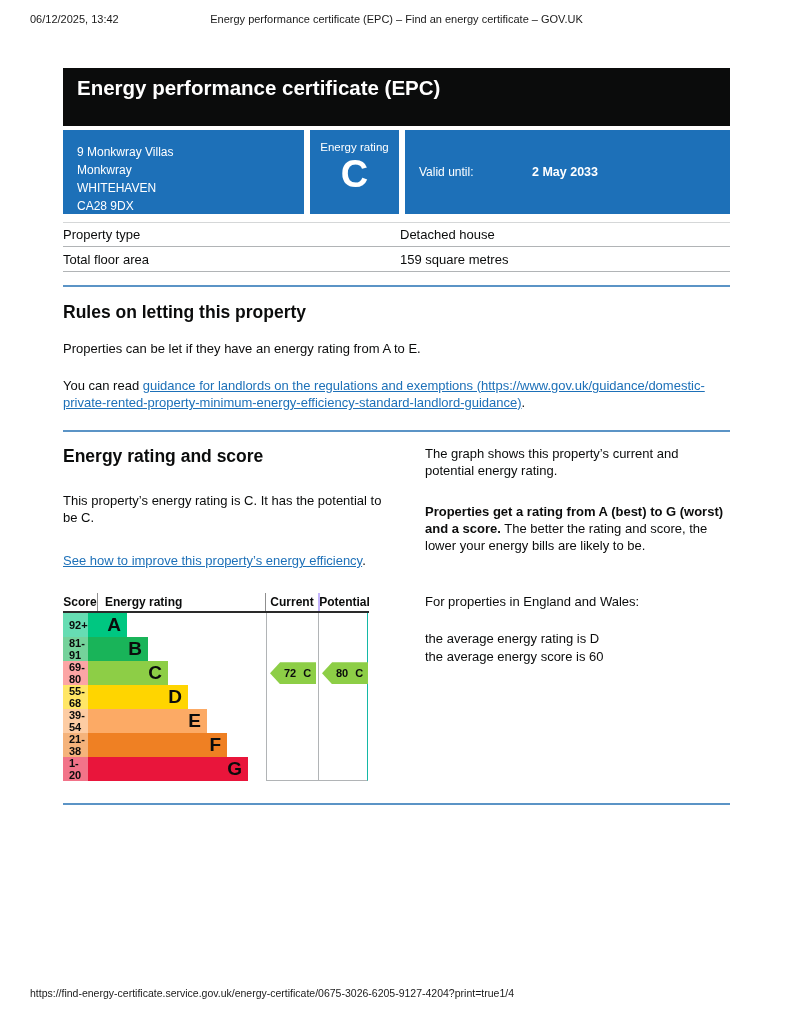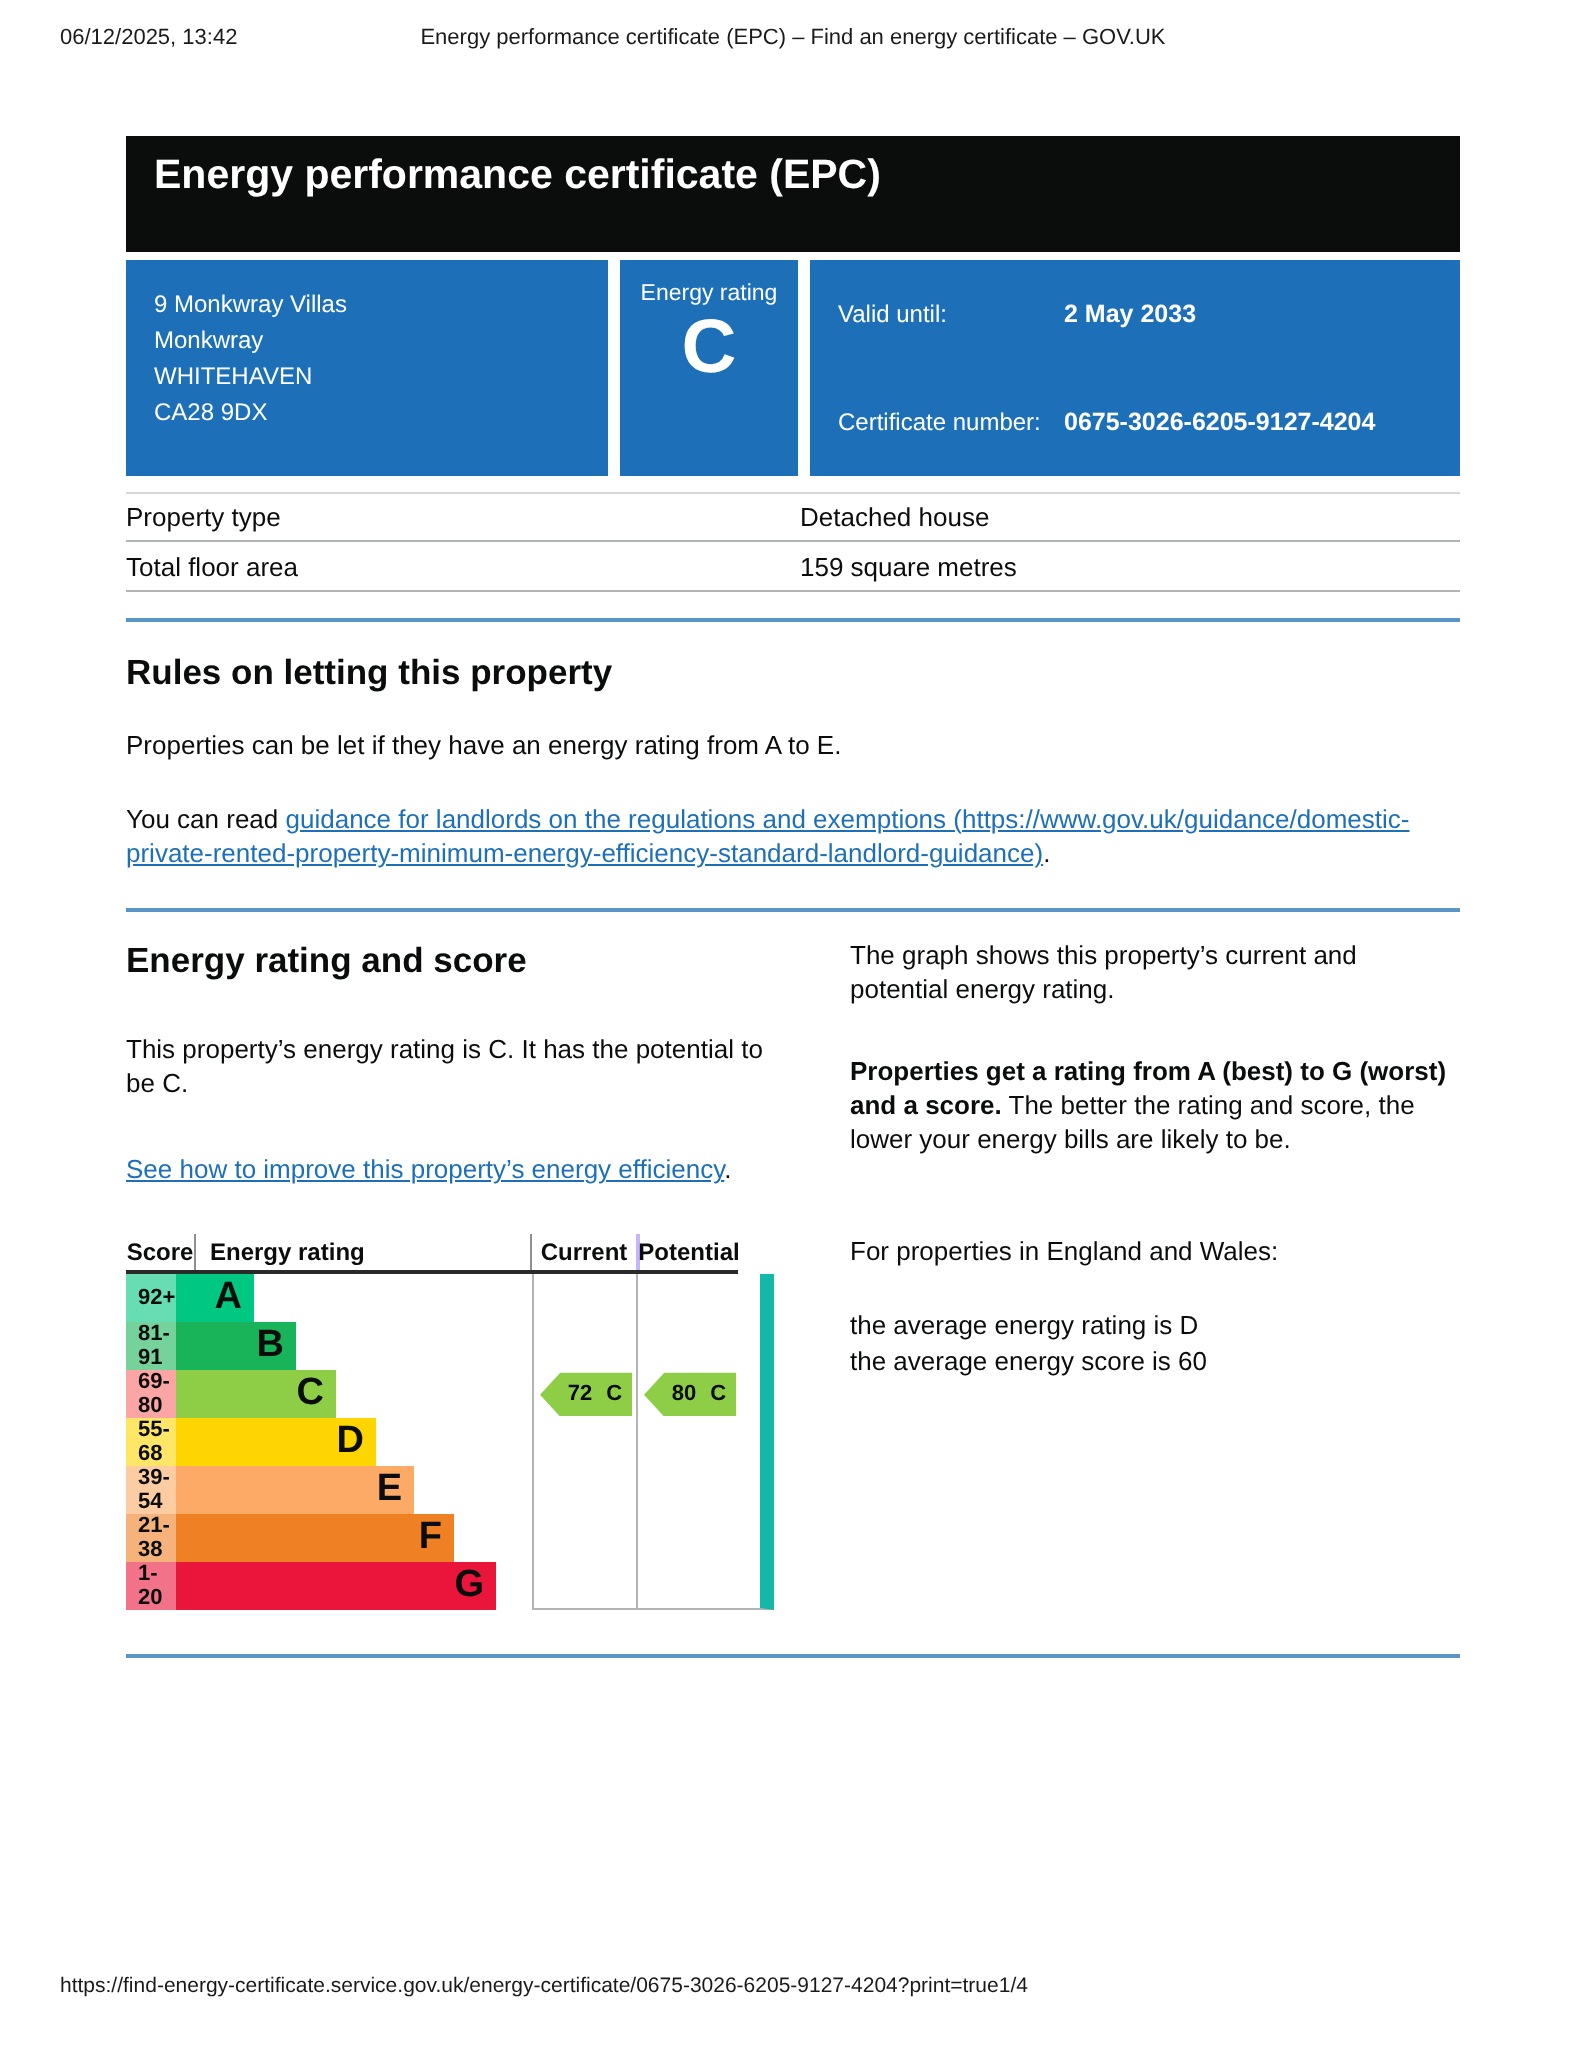--- a/index.html
+++ b/index.html
@@ -15,21 +15,21 @@
   .print-footer { position:absolute; top:987px; left:30px; right:30px;
                   font-size:10.5px; color:#1a1a1a; display:flex; }
 
   .content { position:absolute; left:63px; top:68px; width:667px; }
 
   
   .banner { background:#0b0c0c; color:#ffffff; height:58px; line-height:40px;
             font-size:20.5px; font-weight:bold; padding-left:14px; }
 
   
-  .summary { display:flex; gap:6px; margin-top:4px; height:108px;border-radius:25px; }
+  .summary { display:flex; gap:6px; margin-top:4px; height:84px;border-radius:25px; }
   .box { background:#1d70b8; color:#ffffff; }
   .addr-box { width:241px; padding:13px 0 0 14px; font-size:12px; line-height:1.5; }
   .rating-box { width:89px; text-align:center; padding-top:11px; }
   .rating-box .rb-label { font-size:11.5px; }
   .rating-box .rb-letter { font-size:38px; font-weight:bold; line-height:1.1; margin-top:1px; }
   .kv-col { flex:1; display:flex; flex-direction:column; gap:0; }
   .kv-box { flex:1; display:flex; align-items:center; padding-left:14px; font-size:12px; }
   .kv-box .kv-label { width:113px; }
   .kv-box .kv-value { font-weight:bold; font-size:12.5px; }
 
@@ -71,21 +71,21 @@
   .eh-potential { width:51px; justify-content:center; border-left:2px solid #c4b5fd; }
   .epc-body { position:relative; height:168px; }
   .epc-row { display:flex; height:24px; }
   .epc-score { width:25px; font-size:11px; font-weight:bold; display:flex;
                align-items:center; padding-left:6px; }
   .epc-bar { height:24px; color:#0b0c0c; font-weight:bold; font-size:19px;
              display:flex; align-items:center; justify-content:flex-end; padding-right:6px; }
   .epc-col { position:absolute; top:0; height:168px; border-left:1px solid #b1b4b6;
              border-bottom:1px solid #b1b4b6; }
   .epc-col-current { left:203px; width:52px; }
-  .epc-col-potential { left:255px; width:69px; border-right:7px solid #14b8a6; }
+  .epc-col-potential { left:255px; width:50px; border-right:1px solid #14b8a6; }
   .epc-arrow { position:absolute; left:3px; width:46px; height:22px;
                clip-path:polygon(0 50%, 22% 0, 100% 0, 100% 100%, 22% 100%);
                display:flex; align-items:center; justify-content:center; gap:7px;
                padding-left:9px; font-size:11px; font-weight:bold; color:#0b0c0c; }
   .chart-rule { border:none; border-top:2px solid #5b94c6; margin-top:22px; }
 </style>
 </head>
 <body>
 
 <div class="print-header">
@@ -107,24 +107,20 @@
       <div>CA28 9DX</div>
     </div>
     <div class="box rating-box">
       <div class="rb-label">Energy rating</div>
       <div class="rb-letter">C</div>
     </div>
     <div class="kv-col">
       <div class="box kv-box">
         <span class="kv-label">Valid until:</span>
         <span class="kv-value">2 May 2033</span>
-      </div>
-      <div class="box kv-box">
-        <span class="kv-label">Certificate number:</span>
-        <span class="kv-value">0675-3026-6205-9127-4204</span>
       </div>
     </div>
   </div>
 
   <div class="prop-table">
     <div class="prop-row">
       <span class="prop-label">Property type</span>
       <span class="prop-value">Detached house</span>
     </div>
     <div class="prop-row">

